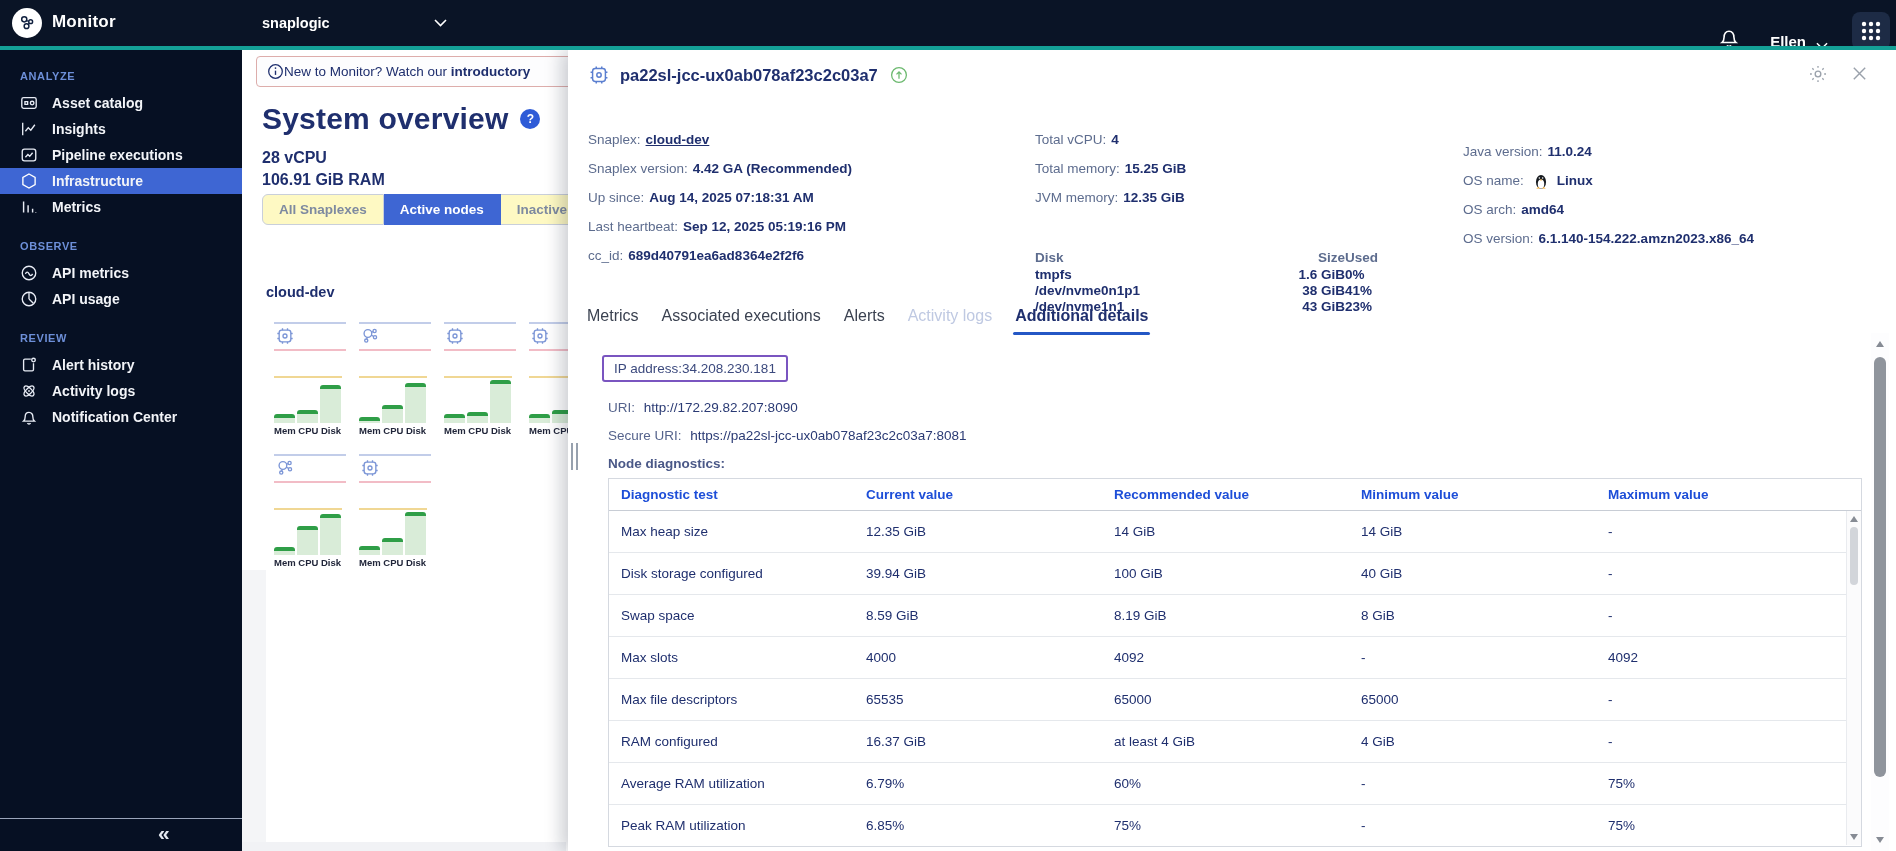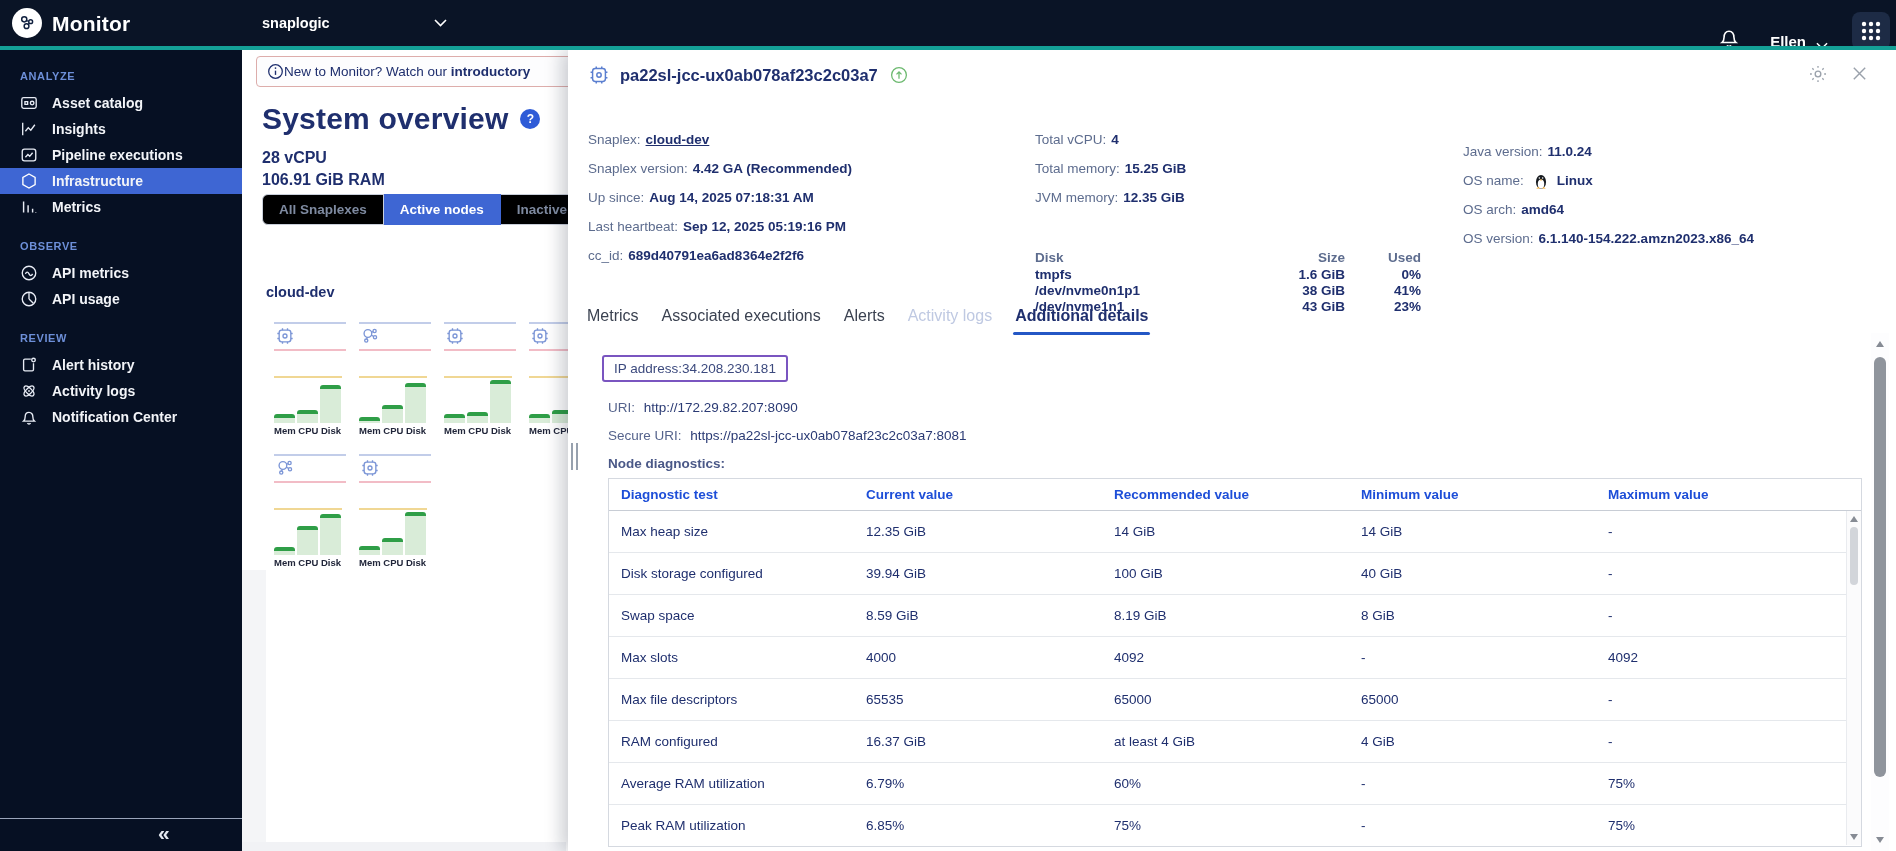--- a/index.html
+++ b/index.html
@@ -2,21 +2,21 @@
 <html><head>
 <meta charset="utf-8">
 <style>
   * { margin:0; padding:0; box-sizing:border-box; }
   html,body { width:1896px; height:851px; overflow:hidden; background:#fff;
     font-family:"Liberation Sans","DejaVu Sans",sans-serif; }
 
   
   .topbar { position:absolute; left:0; top:0; width:1896px; height:46px; background:#0a1426; color:#fff; z-index:50; }
   .logo-wrap { position:absolute; left:12px; top:8px; width:30px; height:30px; border-radius:50%; background:#fff; display:flex; align-items:center; justify-content:center; }
-  .app-title { position:absolute; left:52px; top:12px; font-size:21px; font-weight:bold; letter-spacing:.2px; }
+  .app-title { position:absolute; left:52px; top:12px; font-size:17px; font-weight:bold; letter-spacing:.2px; }
   .org-select { position:absolute; left:262px; top:0; height:46px; width:185px; display:flex; align-items:center; justify-content:space-between; cursor:pointer; }
   .org-select .org-label { font-size:14.5px; font-weight:bold; }
   .topbar-right { position:absolute; right:6px; top:0; height:50px; display:flex; align-items:flex-end; }
   .bell-btn { margin-right:30px; display:flex; cursor:pointer; }
   .user-name { font-size:15px; font-weight:bold; }
   .user-chevron { margin-left:10px; margin-right:24px; display:flex; cursor:pointer; }
   .grid-btn { width:38px; height:38px; border-radius:8px; background:#1d2b45; display:flex; align-items:center; justify-content:center; cursor:pointer; }
   .teal-line { position:absolute; left:0; top:46px; width:1896px; height:4px; background:#14a096; z-index:60; }
 
   
@@ -36,21 +36,21 @@
 
   .banner { position:absolute; left:14px; top:6px; width:600px; height:31px; border:1px solid #ddadab; border-radius:4px; background:#fdfdfe; display:flex; align-items:center; padding-left:10px; font-size:13.5px; color:#1f2f6e; }
   .banner b { font-weight:bold; cursor:pointer; }
 
   .page-title { position:absolute; left:20px; top:52px; display:flex; align-items:center; gap:12px; font-size:30px; font-weight:bold; color:#1f2f6e; letter-spacing:.2px; }
   .help-badge { width:20px; height:20px; border-radius:50%; background:#2e5bd7; color:#fff; font-size:12px; font-weight:bold; display:flex; align-items:center; justify-content:center; cursor:pointer; }
 
   .stats { position:absolute; left:20px; top:97px; font-size:16px; font-weight:bold; color:#1f2f6e; line-height:22px; }
 
   .filter-tabs { position:absolute; left:20px; top:144px; display:flex; }
-  .ftab { height:31px; display:flex; align-items:center; padding:0 16px; font-size:13.5px; font-weight:bold; color:#7e8aa0; background:#000000; border:1px solid #c9cfda; border-left-width:0; cursor:pointer; white-space:nowrap; }
+  .ftab { height:31px; display:flex; align-items:center; padding:0 16px; font-size:13.5px; font-weight:bold; color:#7e8aa0; background:#fef9c3; border:1px solid #c9cfda; border-left-width:0; cursor:pointer; white-space:nowrap; }
   .ftab:first-child { border-left-width:1px; border-radius:6px 0 0 6px; }
   .ftab:last-child { border-radius:0 6px 6px 0; }
   .ftab.active { background:#3e66d3; border-color:#3e66d3; color:#fff; }
 
   .group-label { position:absolute; left:24px; top:234px; font-size:14.5px; font-weight:bold; color:#1f2f6e; }
 
   .cards { position:absolute; left:32px; top:272px; display:grid; grid-template-columns:repeat(4,72px); column-gap:13px; row-gap:18px; }
   .node-card { position:relative; width:72px; height:114px; cursor:pointer; }
   .nc-topline { position:absolute; left:0; right:0; top:0; height:2px; background:#c2cde9; }
   .nc-icon { position:absolute; left:1px; top:4px; width:20px; height:20px; color:#7b95d6; }
@@ -80,21 +80,21 @@
   .val { color:#1f2f6e; font-weight:bold; margin-left:5px; }
   .val.link { text-decoration:underline; cursor:pointer; }
   .os-row { display:flex; align-items:center; height:29px; font-size:13.5px; }
   .os-row .penguin { margin:0 7px 0 8px; display:flex; }
 
   .disk-table { margin-top:6px; font-size:13.5px; }
   .disk-row { display:flex; line-height:16px; }
   .disk-row.head { line-height:19px; font-weight:bold;margin-top:36px; }
   .d-name { width:200px; }
   .d-size { width:110px; text-align:right; }
-  .d-used { width:76px; text-align:right; }
+  .d-used { width:76px; text-align:left; }
   .disk-row .dv { color:#1f2f6e; font-weight:bold; }
 
   .p-tabs { position:absolute; left:17px; top:257px; display:flex; gap:19px; font-size:16px; }
   .ptab { color:#3a4150; cursor:pointer; padding:0 2px 10px 2px; position:relative; white-space:nowrap; }
   .ptab.disabled { color:#bfc9e2; cursor:default; }
   .ptab.active { color:#1f2f6e; font-weight:bold; }
   .ptab.active::after { content:""; position:absolute; left:0; right:0; bottom:0; height:3px; background:#2457c5; border-radius:2px; }
 
   .detail-line { position:absolute; left:40px; font-size:13.5px; color:#3c4a7e; white-space:nowrap; }
   .detail-line .dlbl { color:#55638c; }

